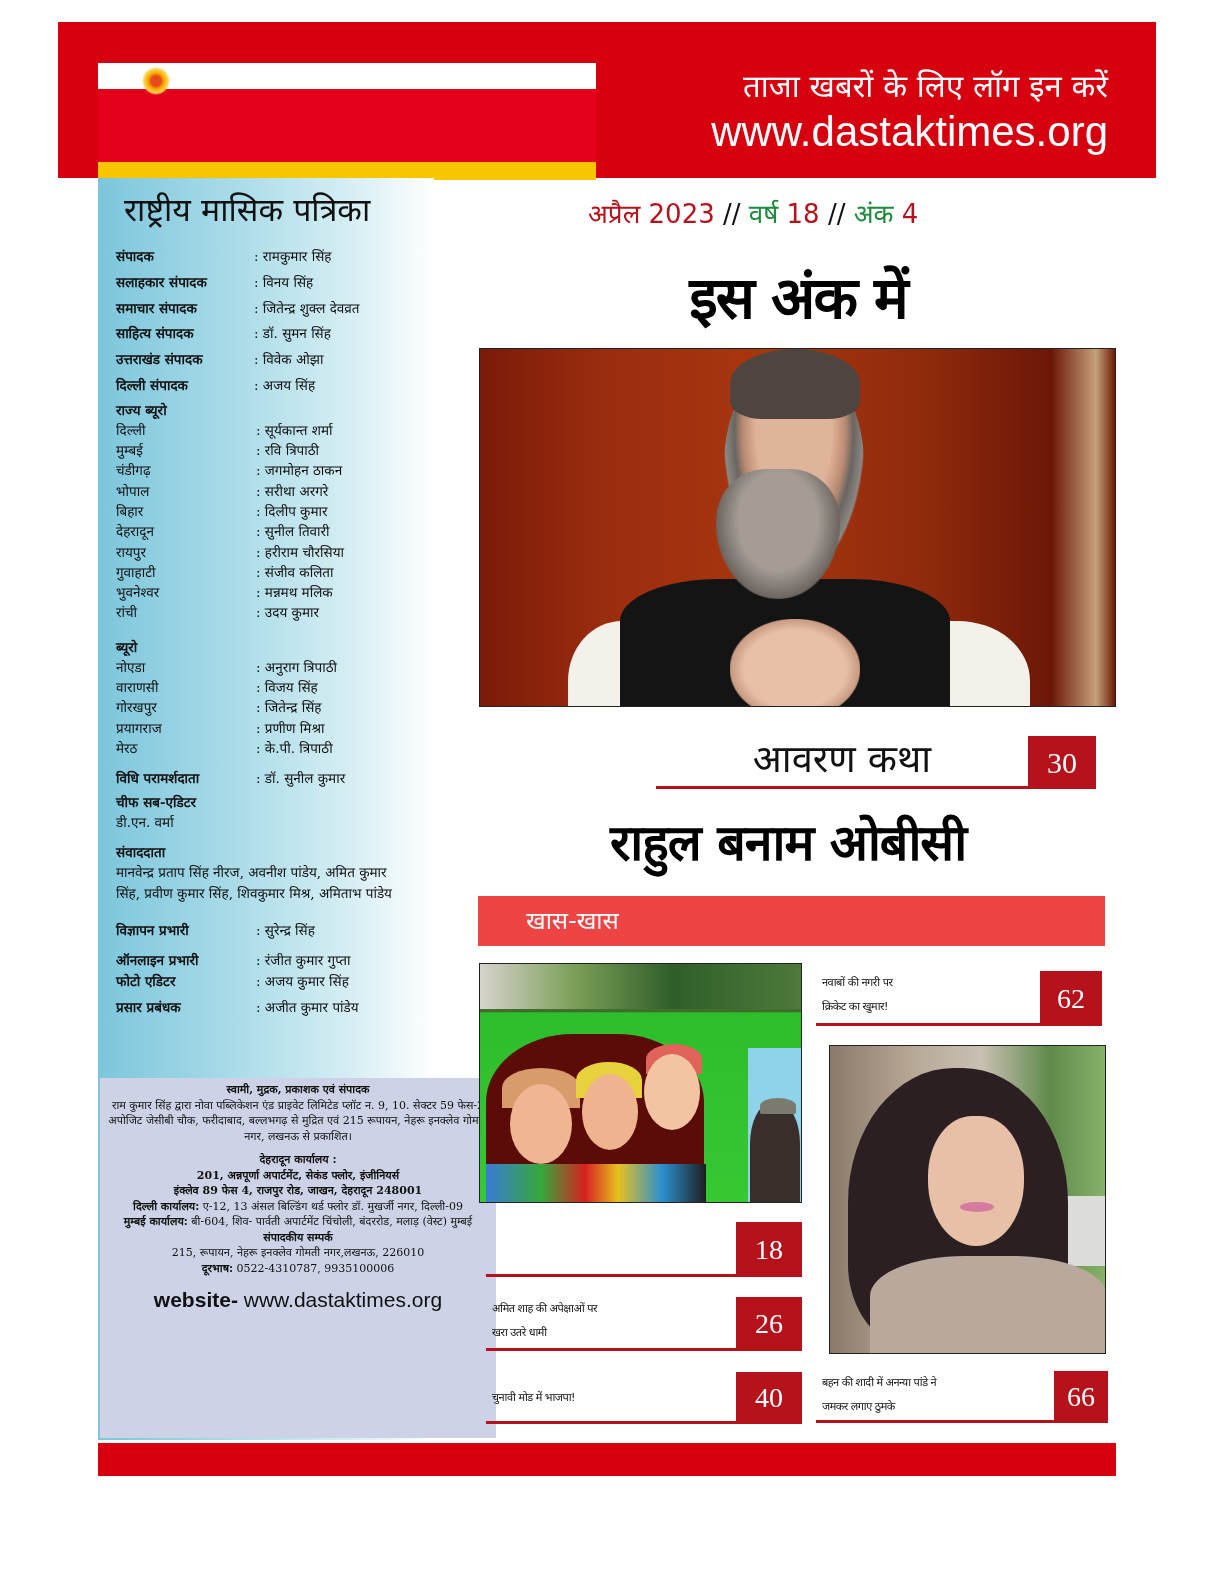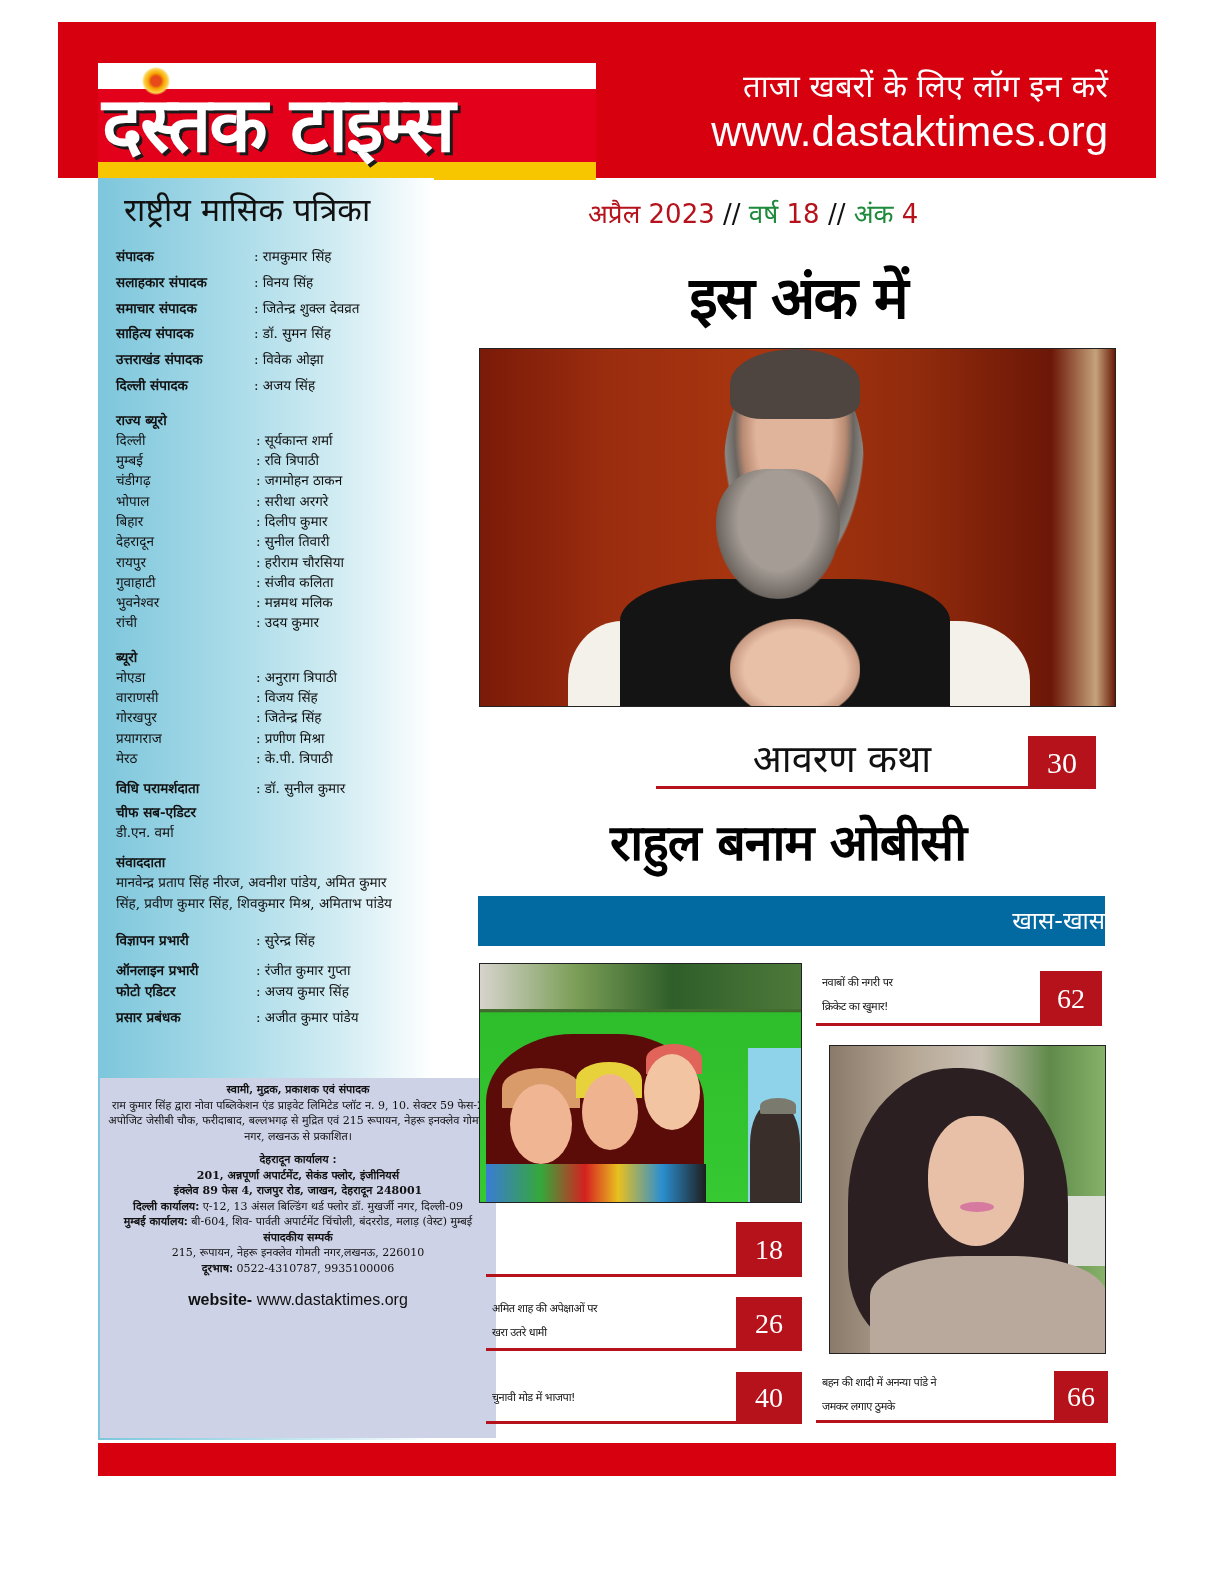--- a/index.html
+++ b/index.html
@@ -43,21 +43,21 @@
   .stack-item { margin-top: 10px; line-height: 20px; }
   .stack-item .heading { font-weight: bold; }
   .stack-item .para { line-height: 21px; }
 
   .imprint { position: absolute; left: 2px; top: 900px; width: 396px; height: 360px; background: #cdd2e6;
     text-align: center; font-family: "DejaVu Serif", serif; font-size: 11px; color: #111; padding-top: 4px; }
   .imprint .b { font-weight: bold; }
   .imprint p { line-height: 15.5px; }
   .imprint .gap { margin-top: 8px; }
   .imprint .small { font-size: 10px; line-height: 15px; }
-  .imprint .web { font-family: "Liberation Sans", sans-serif; font-size: 16px; margin-top: 16px; }
+  .imprint .web { font-family: "Liberation Sans", sans-serif; font-size: 21px; margin-top: 16px; }
   .imprint .web b { font-weight: bold; }
 
   
   .issue-line { position: absolute; left: 588px; top: 196px; font-size: 26px; line-height: 36px; white-space: nowrap;
     font-family: "DejaVu Sans", sans-serif; }
   .c-red { color: #b5121b; }
   .c-green { color: #1e8a3c; }
   .c-black { color: #111; }
   .toc-heading { position: absolute; left: 480px; top: 258px; width: 636px; text-align: center; font-size: 58px;
     font-weight: bold; line-height: 80px; color: #000; font-family: "DejaVu Sans", sans-serif; letter-spacing: -2px; }
@@ -78,22 +78,22 @@
 
   .cover-row { position: absolute; left: 656px; top: 734px; width: 440px; height: 55px; border-bottom: 3px solid #b5121b; }
   .cover-label { position: absolute; left: 0; top: 0; width: 372px; text-align: center; font-size: 38px; line-height: 50px;
     font-family: "DejaVu Sans", sans-serif; color: #111; }
   .page-box { position: absolute; background: #b5121b; color: #ffffff; text-align: center;
     font-family: Liberation Serif, serif; }
   .cover-page { left: 372px; top: 2px; width: 68px; height: 53px; font-size: 30px; line-height: 53px; }
   .cover-title { position: absolute; left: 478px; top: 808px; width: 620px; text-align: center; font-size: 50px;
     font-weight: bold; line-height: 70px; color: #000; letter-spacing: -1px; font-family: "DejaVu Sans", sans-serif; }
 
-  .khas-bar { position: absolute; left: 478px; top: 896px; width: 627px; height: 50px; background: #0369a1;
-    color: #fff; text-align: right; font-size: 24px; line-height: 50px; font-family: "DejaVu Sans", sans-serif; padding-left: 48px; }
+  .khas-bar { position: absolute; left: 478px; top: 896px; width: 627px; height: 50px; background: #ef4444;
+    color: #fff; text-align: left; font-size: 24px; line-height: 50px; font-family: "DejaVu Sans", sans-serif; padding-left: 48px; }
 
   .photo-mural { left: 479px; top: 963px; width: 323px; height: 240px;
     background: linear-gradient(180deg, #c9c9c2 0%, #6b8a4a 12%, #3f6a2e 20%, #2ebd2b 20.5%, #36c932 100%); }
   .mu-sky { position: absolute; left: 0; top: 0; width: 100%; height: 45px;
     background: linear-gradient(90deg, #d7d3cd 0%, #7a9e56 30%, #2f5e2a 60%, #4d7a3a 100%); }
   .mu-frame { position: absolute; left: 6px; top: 70px; width: 218px; height: 170px; background: #5b0c09; border-radius: 40% 40% 0 0; }
   .mu-face1 { position: absolute; left: 30px; top: 120px; width: 62px; height: 80px; border-radius: 50%; background: #f0b593; }
   .mu-face2 { position: absolute; left: 102px; top: 110px; width: 56px; height: 76px; border-radius: 50%; background: #efb48f; }
   .mu-face3 { position: absolute; left: 164px; top: 90px; width: 56px; height: 76px; border-radius: 50%; background: #f2c4a2; }
   .mu-scarf1 { position: absolute; left: 22px; top: 104px; width: 78px; height: 40px; border-radius: 50% 50% 0 0; background: #d99b6a; }
@@ -136,21 +136,20 @@
 
   .footer-band { position: absolute; left: 98px; top: 1443px; width: 1018px; height: 33px; background: #d7000f; }
 </style>
 </head>
 <body>
 
 <div class="header-band"></div>
 <div class="logo-box">
   <div class="logo-red"></div>
   <div class="logo-yellow"></div>
-  <div class="logo-text">दस्तक टाइम्स</div>
   <div class="logo-sun"></div>
 </div>
 <div class="header-tagline">ताजा खबरों के लिए लॉग इन करें</div>
 <div class="header-url">www.dastaktimes.org</div>
 
 <div class="sidebar">
   <div class="sidebar-title">राष्ट्रीय मासिक पत्रिका</div>
   <div class="staff">
     <div>
       <div class="row">
@@ -172,21 +171,21 @@
       <div class="row">
           <span class="lbl">उत्तराखंड संपादक</span>
           <span class="val">विवेक ओझा</span>
         </div>
       <div class="row">
           <span class="lbl">दिल्ली संपादक</span>
           <span class="val">अजय सिंह</span>
         </div>
     </div>
 
-    <div class="block" style="margin-top:11px">
+    <div class="block" style="margin-top:1px">
       <div class="heading">राज्य ब्यूरो</div>
       <div class="brow">
           <span class="lbl">दिल्ली</span>
           <span class="val">सूर्यकान्त शर्मा</span>
         </div>
       <div class="brow">
           <span class="lbl">मुम्बई</span>
           <span class="val">रवि त्रिपाठी</span>
         </div>
       <div class="brow">

